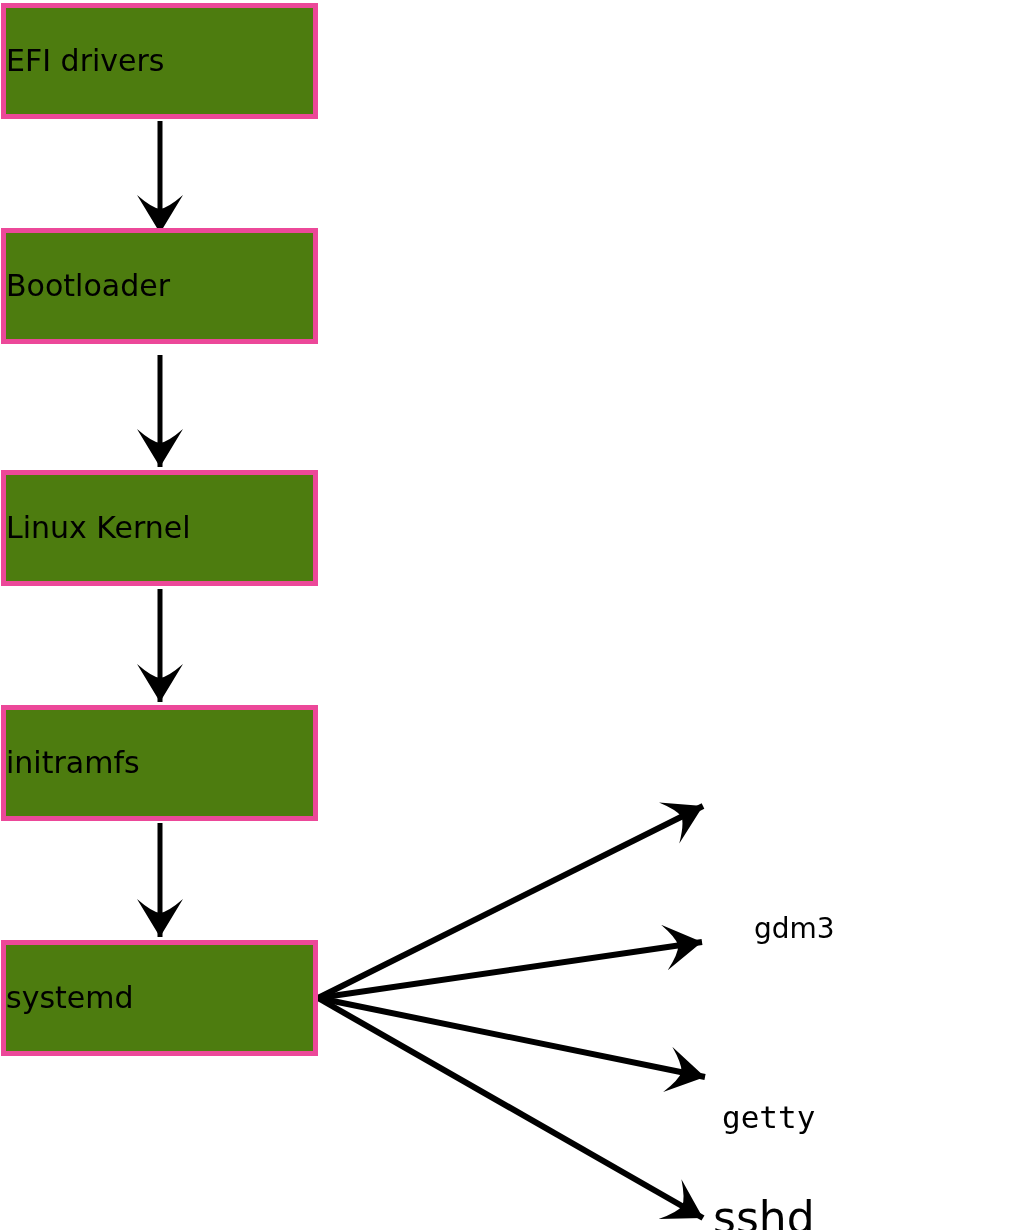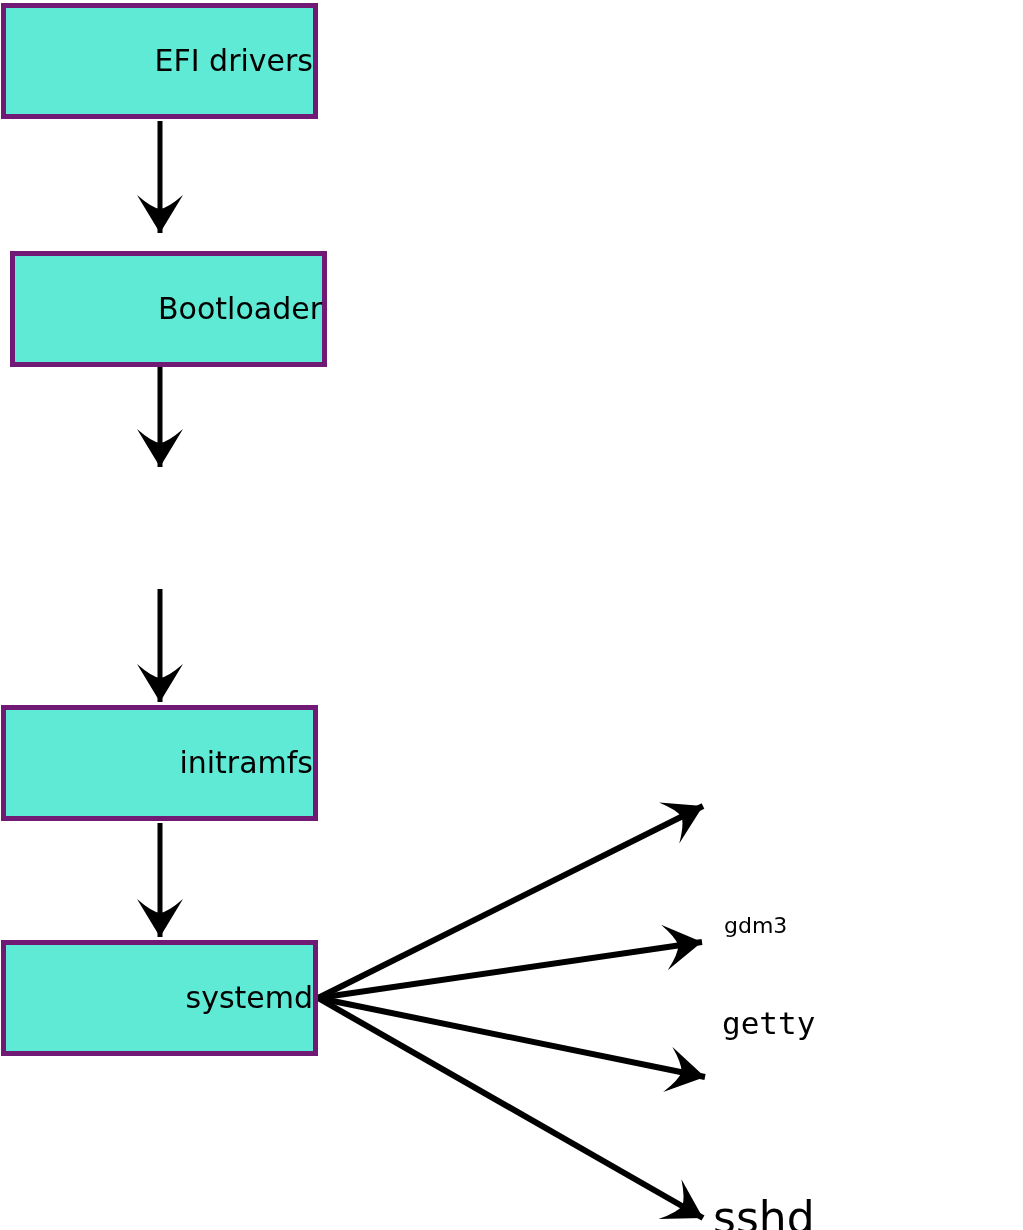--- a/index.html
+++ b/index.html
@@ -21,25 +21,25 @@
     left: 0;
     top: 0;
     width: 1023px;
     height: 1230px;
   }
   .node-box {
     position: absolute;
     left: 1px;
     width: 307px;
     height: 106px;
-    border: 5px solid #701a75;
-    background: #5eead4;
+    border: 5px solid #ec4899;
+    background: #4d7c0f;
     display: flex;
     align-items: center;
-    justify-content: flex-end;
+    justify-content: flex-start;
     font-size: 30px;
     line-height: 1;
     white-space: nowrap;
   }
   .annotation {
     position: absolute;
     left: 561px;
     top: 163px;
     font-size: 30px;
     line-height: 1;
@@ -50,25 +50,25 @@
     line-height: 1;
     white-space: nowrap;
   }
   .mono {
     font-family: "DejaVu Sans Mono", monospace;
   }
   .sans {
     font-family: "DejaVu Sans", sans-serif;
   }
   #leaf-0 { left: 724px; top: 780px;  font-size: 31px; }
-  #leaf-1 { left: 724px; top: 915px;  font-size: 22px; text-align: center; }
-  #leaf-2 { left: 722px; top: 1008px; font-size: 31px; }
+  #leaf-1 { left: 754px; top: 915px;  font-size: 28px; text-align: center; }
+  #leaf-2 { left: 722px; top: 1102px; font-size: 31px; }
   #leaf-3 { left: 713px; top: 1196px; font-size: 44px; }
   #box-0 { top: 3px; }
-  #box-1 { top: 251px; margin-left: 9px; }
+  #box-1 { top: 228px; }
   #box-2 { top: 470px; }
   #box-3 { top: 705px; }
   #box-4 { top: 940px; }
 </style>
 </head>
 <body>
 
 <div class="canvas">
 
   <svg class="arrow-layer" viewBox="0 0 1023 1230" xmlns="http://www.w3.org/2000/svg">
@@ -88,20 +88,23 @@
     <line x1="318" y1="998" x2="705" y2="1077" stroke="#000000" stroke-width="6" marker-end="url(#head)"></line>
     <line x1="318" y1="998" x2="703" y2="1218" stroke="#000000" stroke-width="6" marker-end="url(#head)"></line>
   </svg>
 
   <div class="node-box" id="box-0">
     <span>EFI drivers</span>
   </div>
   <div class="node-box" id="box-1">
     <span>Bootloader</span>
   </div>
+  <div class="node-box" id="box-2">
+    <span>Linux Kernel</span>
+  </div>
   <div class="node-box" id="box-4">
     <span>systemd</span>
   </div>
   <div class="node-box" id="box-3">
     <span>initramfs</span>
   </div>
 
 
   <div class="leaf-label sans" id="leaf-1">gdm3</div>
   <div class="leaf-label mono" id="leaf-2">getty</div>

